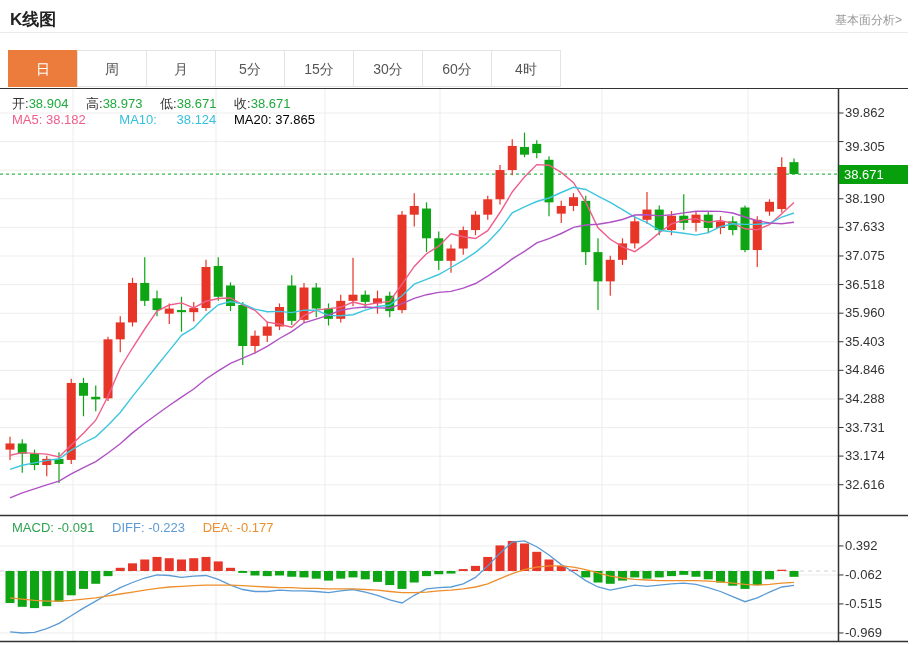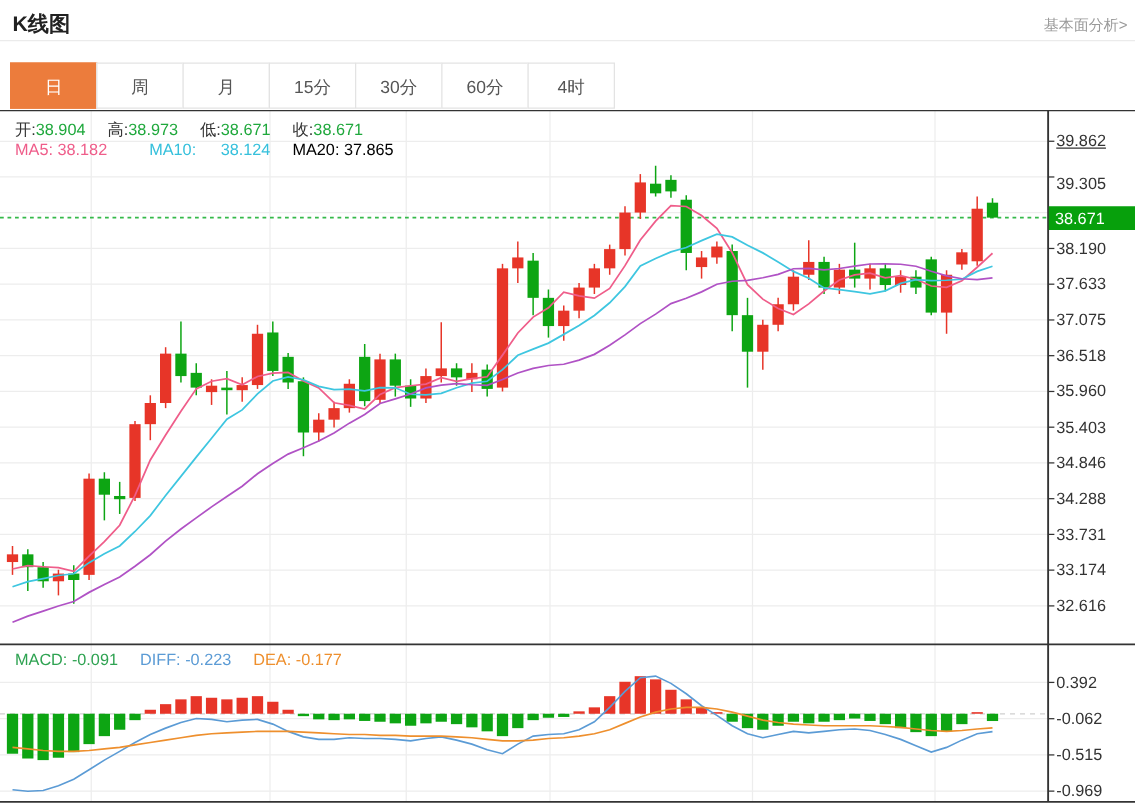--- a/index.html
+++ b/index.html
@@ -33,20 +33,21 @@
 
 <div id="app">
   <div class="page-title">K线图</div>
   <a class="fund-link">基本面分析&gt;</a>
   <div class="top-rule"></div>
 
   <div class="tabbar" id="tabbar">
       <div class="tab active">日</div>
       <div class="tab">周</div>
       <div class="tab">月</div>
+      <div class="tab">5分</div>
       <div class="tab">15分</div>
       <div class="tab">30分</div>
       <div class="tab">60分</div>
       <div class="tab">4时</div>
     </div>
 
   <svg id="chart-svg" width="914" height="645">
       <line x1="0" y1="113" x2="838.5" y2="113" stroke="#ededed" stroke-width="1"></line>
       <line x1="0" y1="141.59974999999986" x2="838.5" y2="141.59974999999986" stroke="#ededed" stroke-width="1"></line>
       <line x1="0" y1="170.1995000000001" x2="838.5" y2="170.1995000000001" stroke="#ededed" stroke-width="1"></line>
@@ -308,21 +309,21 @@
     <span class="purple">MA20:</span> <span class="purple">37.865</span>
   </div>
   <div class="legend" style="left:12px;top:520px;text-align:right;">
     <span class="mgreen">MACD:</span> <span class="mgreen">-0.091</span><span class="sp"></span>
     <span class="blue">DIFF:</span> <span class="blue">-0.223</span><span class="sp"></span>
     <span class="orange">DEA:</span> <span class="orange">-0.177</span>
   </div>
 
   <div class="price-tag" style="top:165px;">38.671</div>
   <div id="ylabels">
-      <div class="ylab" style="top: 105px; text-decoration: underline;">39.862</div>
+      <div class="ylab" style="top: 105px;">39.862</div>
       <div class="ylab" style="top: 139px;">39.305</div>
       <div class="ylab" style="top: 190.774px;">38.190</div>
       <div class="ylab" style="top: 219.348px;">37.633</div>
       <div class="ylab" style="top: 247.973px;">37.075</div>
       <div class="ylab" style="top: 276.547px;">36.518</div>
       <div class="ylab" style="top: 305.173px;">35.960</div>
       <div class="ylab" style="top: 333.747px;">35.403</div>
       <div class="ylab" style="top: 362.321px;">34.846</div>
       <div class="ylab" style="top: 390.946px;">34.288</div>
       <div class="ylab" style="top: 419.52px;">33.731</div>

